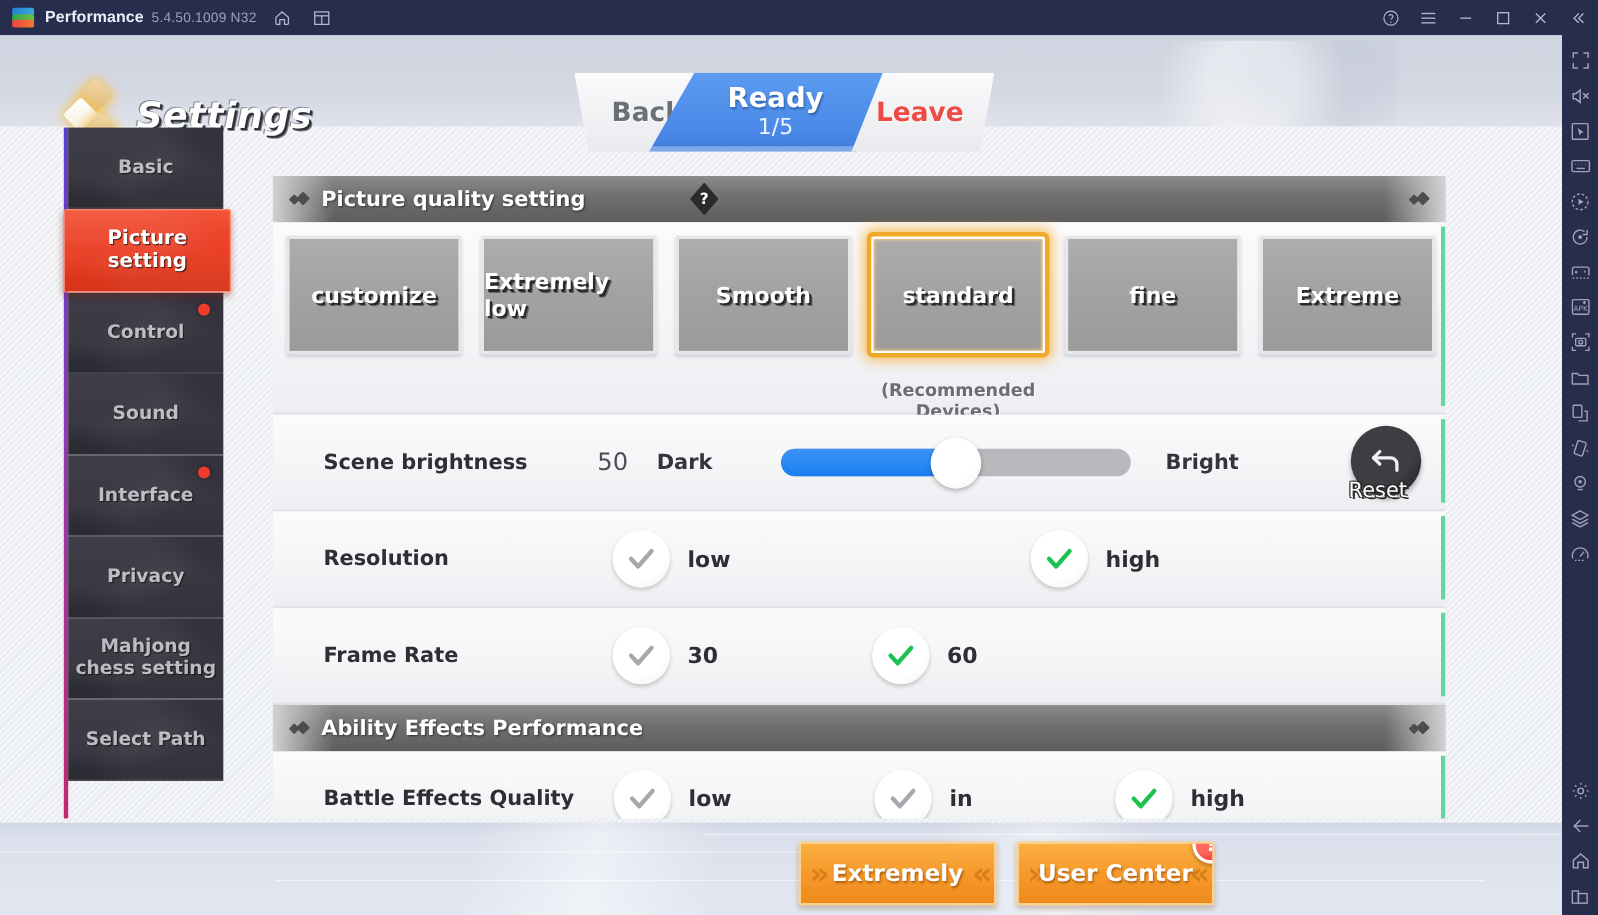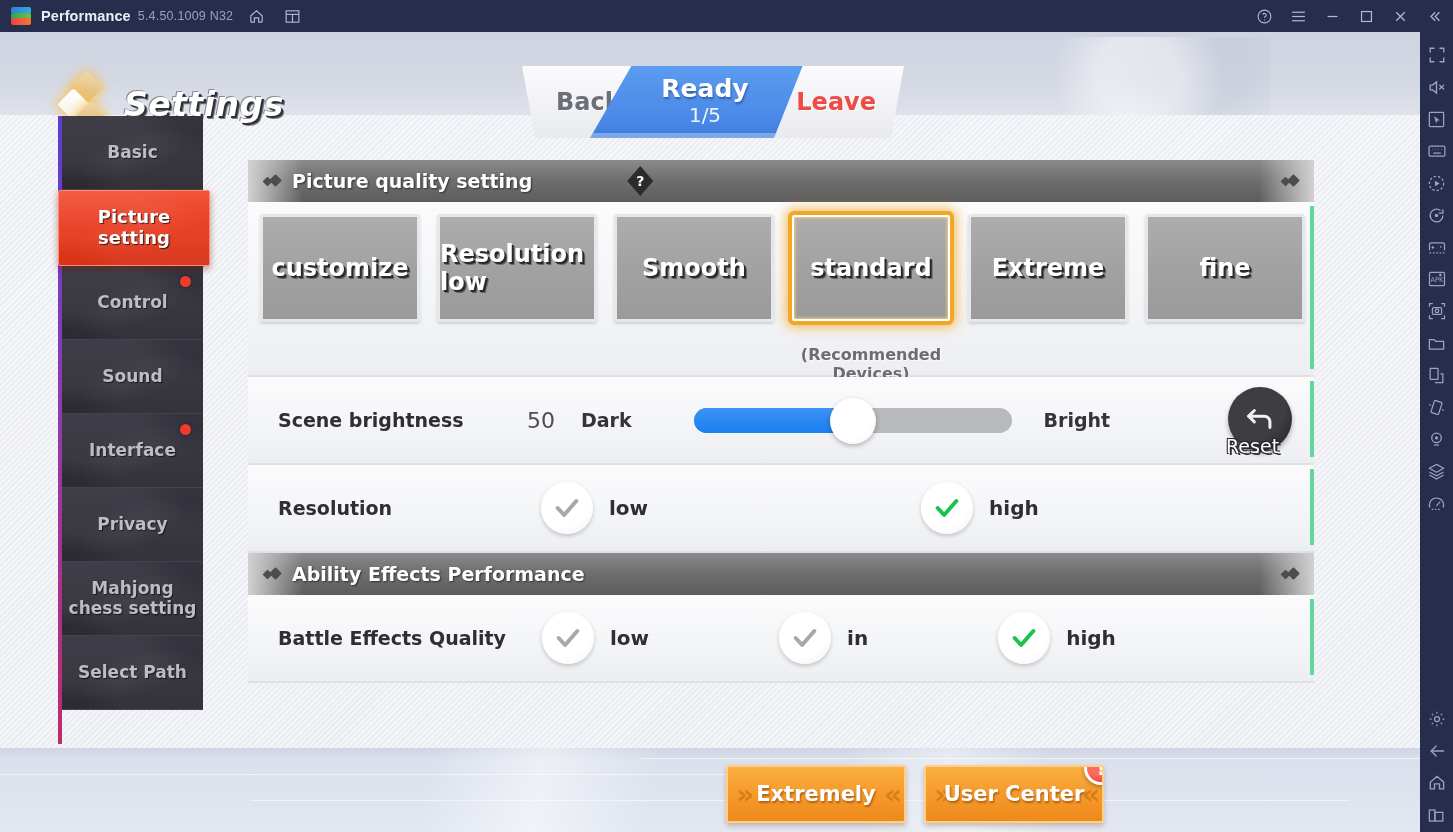--- a/index.html
+++ b/index.html
@@ -226,37 +226,37 @@
     background: linear-gradient(180deg,#fbfbfc 0%, #f4f5f7 55%, #eceef1 100%);
     border-bottom: 2px solid #dfe1e6;
     display: flex; align-items: center;
   }
   .row:after {
     content: ""; position: absolute; right: 0; top: 4px; bottom: 6px; width: 4px;
     background: #63d79b;
   }
   .row-label {
     font-family: "DejaVu Sans", sans-serif; font-size: 19px; font-weight: bold;
-    color: #2e2e33; margin-left: 30px; width: 215px; flex: none;
+    color: #2e2e33; margin-left: 46px; width: 215px; flex: none;
   }
 
   
   .presets-row { height: 175px; align-items: flex-start; padding-top: 12px; }
   .presets { display: flex; gap: 17px; padding-left: 12px; }
   .preset-wrap { width: 160px; display: flex; flex-direction: column; align-items: center; }
   .preset {
     width: 160px; height: 108px;
     background: linear-gradient(180deg,#adadad 0%, #a2a2a2 50%, #9a9a9a 100%);
     border: 3px solid #e6e7ea;
     border-radius: 3px;
     display: flex; align-items: center; justify-content: center;
     box-shadow: 0 2px 3px rgba(0,0,0,.14);
   }
   .preset span {
-    font-family: "DejaVu Sans", sans-serif; font-size: 24px; font-weight: bold;
+    font-family: "DejaVu Sans", sans-serif; font-size: 20px; font-weight: bold;
     color: #ffffff;
     text-shadow: 2px 2px 0 #2a2a2a, 3px 3px 0 rgba(30,30,30,.45);
   }
   .preset.selected {
     border: 3px solid #ffffff;
     outline: 4px solid #f0a828;
     outline-offset: -1px;
     box-shadow: 0 0 12px 5px rgba(247,176,60,.85), 0 0 3px 1px rgba(255,210,120,.9) inset;
   }
   .preset-sub {
@@ -508,43 +508,43 @@
 
     <div class="row presets-row">
       <div class="presets">
         <div class="preset-wrap">
           <div class="preset">
             <span>customize</span>
           </div>
         </div>
         <div class="preset-wrap">
           <div class="preset">
-            <span>Resolution low</span>
+            <span>Extremely low</span>
           </div>
         </div>
         <div class="preset-wrap">
           <div class="preset">
             <span>Smooth</span>
           </div>
         </div>
         <div class="preset-wrap">
           <div class="preset selected">
             <span>standard</span>
           </div>
           <div class="preset-sub">(Recommended
 Devices)</div>
         </div>
         <div class="preset-wrap">
           <div class="preset">
-            <span>Extreme</span>
+            <span>fine</span>
           </div>
         </div>
         <div class="preset-wrap">
           <div class="preset">
-            <span>fine</span>
+            <span>Extreme</span>
           </div>
         </div>
       </div>
     </div>
 
     <div class="row bright-row">
       <div class="row-label">Scene brightness</div>
       <div class="bright-val">50</div>
       <div class="bright-dark">Dark</div>
       <div class="slider">
@@ -575,20 +575,39 @@
       <div class="opt" style="margin-left:273px">
         <div class="check">
           <svg width="28" height="28" viewBox="0 0 24 24" fill="none" stroke="#1cc14f" stroke-width="3.4" stroke-linecap="round" stroke-linejoin="round">
               <polyline points="4,12 9.5,18 20,6"></polyline>
             </svg>
         </div>
         <span class="opt-text">high</span>
       </div>
     </div>
 
+    <div class="row opt-row">
+      <div class="row-label">Frame Rate</div>
+      <div class="opt" style="margin-left:48px">
+        <div class="check">
+          <svg width="28" height="28" viewBox="0 0 24 24" fill="none" stroke="#a7a7ad" stroke-width="3.4" stroke-linecap="round" stroke-linejoin="round">
+              <polyline points="4,12 9.5,18 20,6"></polyline>
+            </svg>
+        </div>
+        <span class="opt-text">30</span>
+      </div>
+      <div class="opt" style="margin-left:140px">
+        <div class="check">
+          <svg width="28" height="28" viewBox="0 0 24 24" fill="none" stroke="#1cc14f" stroke-width="3.4" stroke-linecap="round" stroke-linejoin="round">
+              <polyline points="4,12 9.5,18 20,6"></polyline>
+            </svg>
+        </div>
+        <span class="opt-text">60</span>
+      </div>
+    </div>
 
     <div class="sec-header">
       <div class="edge-l"></div>
         <div class="edge-r"></div>
       <div class="orn orn-left">
           <i class="o1"></i>
           <i class="o2"></i>
         </div>
       <div class="sec-title">Ability Effects Performance</div>
       <div class="orn orn-right">

